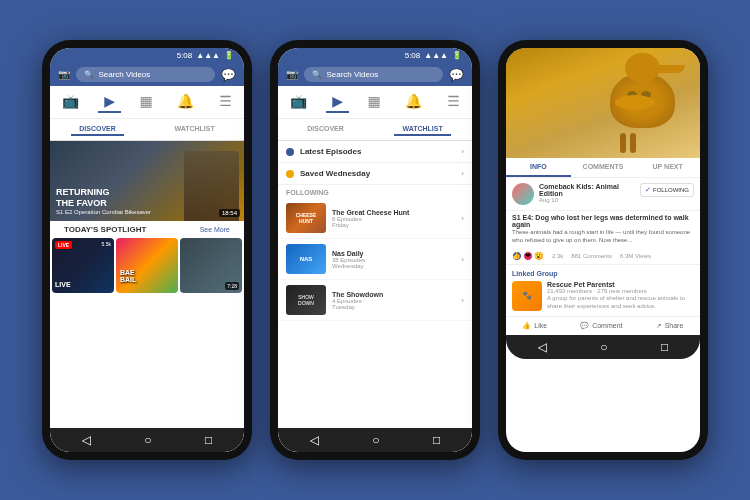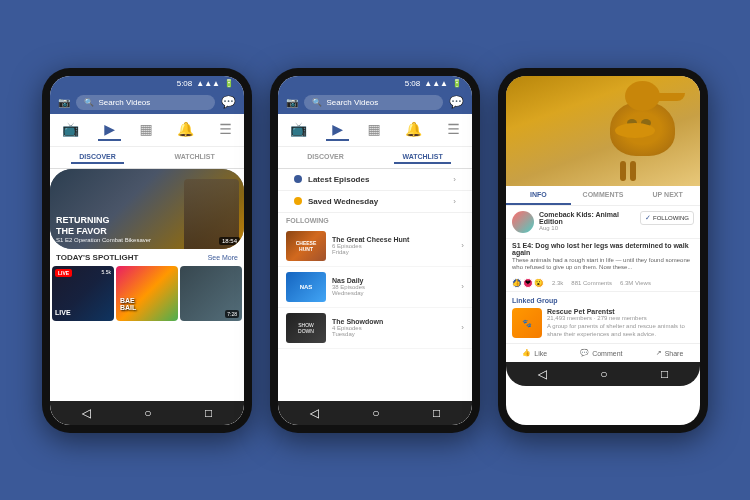--- a/index.html
+++ b/index.html
@@ -11,21 +11,21 @@
       align-items: center;
       justify-content: center;
       gap: 18px;
       font-family: 'Helvetica Neue', Arial, sans-serif;
       overflow: hidden;
     }
 
     
     .phone {
       width: 210px;
-      height: 365px;
+      height: 420px;
       background: #111;
       border-radius: 28px;
       padding: 8px;
       position: relative;
       box-shadow: 0 8px 30px rgba(0,0,0,0.5);
       display: flex;
       flex-direction: column;
     }
     .phone-screen {
       flex: 1;
@@ -108,21 +108,20 @@
       overflow: hidden;
     }
 
     
     .hero-image {
       width: 100%;
       height: 80px;
       background: linear-gradient(135deg, #2c3e50 0%, #4a6278 50%, #8b6b3d 100%);
       position: relative;
       overflow: hidden;
-      border-radius: 22px;
     }
     .hero-overlay {
       position: absolute;
       bottom: 6px;
       left: 6px;
       color: #fff;
     }
     .hero-title {
       font-size: 9px;
       font-weight: bold;
@@ -140,21 +139,21 @@
       background: rgba(0,0,0,0.7);
       color: #fff;
       font-size: 6px;
       padding: 1px 3px;
       border-radius: 2px;
     }
     .spotlight-header {
       display: flex;
       justify-content: space-between;
       align-items: center;
-      padding: 4px 6px;
+      padding: 4px 14px;
       background: #fff;
     }
     .spotlight-title {
       font-size: 8px;
       font-weight: bold;
       color: #333;
     }
     .see-more {
       font-size: 7px;
       color: #3b5998;
@@ -225,21 +224,21 @@
       border-radius: 0 0 20px 20px;
     }
     .bnav-item {
       color: #fff;
       font-size: 12px;
     }
     .wl-item {
       display: flex;
       align-items: center;
       justify-content: space-between;
-      padding: 6px 16px;
+      padding: 6px 8px;
       border-bottom: 1px solid #f0f0f0;
     }
     .wl-item-left {
       display: flex;
       align-items: center;
       gap: 6px;
     }
     .wl-dot {
       width: 8px;
       height: 8px;

